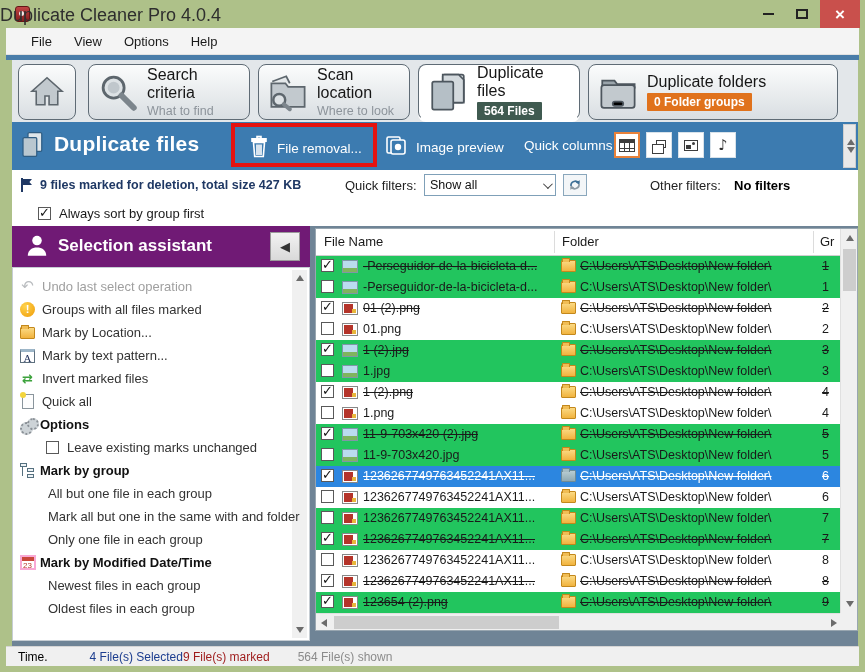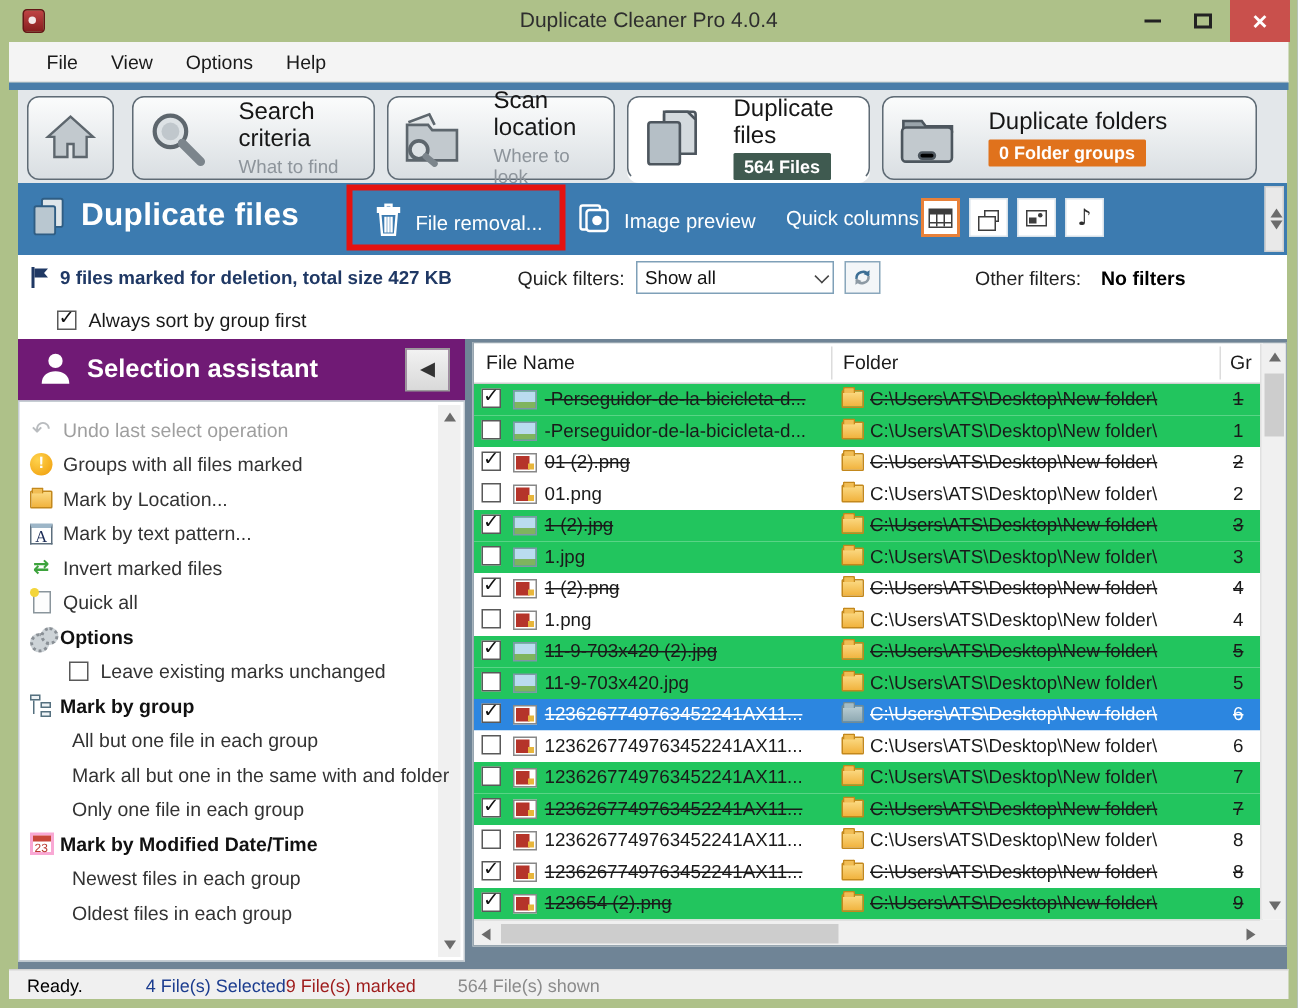--- a/index.html
+++ b/index.html
@@ -4,35 +4,35 @@
 <style>
 *{margin:0;padding:0;box-sizing:border-box}
 html,body{width:865px;height:672px;overflow:hidden}
 body{font-family:"Liberation Sans",sans-serif;-webkit-font-smoothing:antialiased}
 .window{position:relative;width:865px;height:672px;background:#aec189}
 .abs{position:absolute}
 
 .titlebar{left:0;top:0;width:865px;height:28px}
 .app-icon{left:15px;top:6px;width:15px;height:16px;background:linear-gradient(#c04444,#871f1f);border:1px solid #641616;border-radius:3px}
 .app-icon::after{content:"";position:absolute;left:3px;top:4px;width:5px;height:5px;background:#f3e9e9;border-radius:50%}
-.win-title{left:0;top:5px;width:100%;text-align:center;font-size:14px;color:#2e2e2e}
+.win-title{left:0;top:5px;width:100%;font-size:18px;color:#2e2e2e}
 .winbtn{top:0;height:27px;display:flex;align-items:center;justify-content:center;cursor:default}
 .btn-min{left:752px;width:32px}
 .btn-max{left:786px;width:32px}
 .btn-close{left:820px;width:40px;background:#c9504c;height:28px}
 .glyph-min{width:11px;height:2px;background:#222}
 .glyph-max{width:12px;height:10px;border:2px solid #222;background:transparent}
 .glyph-close{color:#fff;font-size:17px;font-weight:bold;line-height:1}
 
 .menubar{left:6px;top:28px;width:853px;height:27px;background:#f4f4f4;border-bottom:1px solid #e2e2e2;display:flex;align-items:center;padding-left:14px}
 .menu-item{padding:0 11px;font-size:13px;color:#1a1a1a;height:100%;display:flex;align-items:center}
 .blue-strip{left:6px;top:55px;width:853px;height:5px;background:#4a7da9}
 
 .toolbar{left:12px;top:60px;width:846px;height:62px;background:#e3e7ea}
-.tab{position:absolute;top:4px;height:56px;border:1px solid #5f6b75;border-radius:8px;background:linear-gradient(#fbfcfc,#d9dee2);display:flex;align-items:center;padding:0 8px;gap:20px}
+.tab{position:absolute;top:4px;height:56px;border:1px solid #5f6b75;border-radius:8px;background:linear-gradient(#fbfcfc,#d9dee2);display:flex;align-items:center;padding:0 8px;gap:8px}
 .tab.active{background:#fff;border-bottom-color:#fff;box-shadow:0 2px 0 #fff}
 .tab .ticon{width:42px;height:42px;flex:0 0 auto;display:flex;align-items:center;justify-content:center}
 .tab .ttext{display:flex;flex-direction:column;gap:2px}
 .tab .ttitle{font-size:16px;color:#161616}
 .tab .tsub{font-size:12.5px;color:#8d949b}
 .tab .tbadge{font-size:12px;font-weight:bold;color:#fff;padding:2px 7px;align-self:flex-start;border-radius:1px}
 .tab0{left:6px;width:58px;justify-content:center}
 .tab1{left:76px;width:162px}
 .tab2{left:246px;width:152px}
 .tab3{left:406px;width:162px}
@@ -521,20 +521,20 @@
     </div>
     <div class="hscroll">
       <span class="tri tri-left"></span>
       <span class="thumb"></span>
       <span class="tri tri-right"></span>
     </div>
     <div class="scroll-corner"></div>
   </div>
 
   <div class="abs statusbar">
-    <span class="sb-ready">Ready.</span>
+    <span class="sb-ready">Time.</span>
     <span class="sb-selected">4 File(s) Selected</span>
     <span class="sb-marked">9 File(s) marked</span>
     <span class="sb-shown">564 File(s) shown</span>
     <span class="grip"></span>
   </div>
 
 </div>
 
 </body></html>

